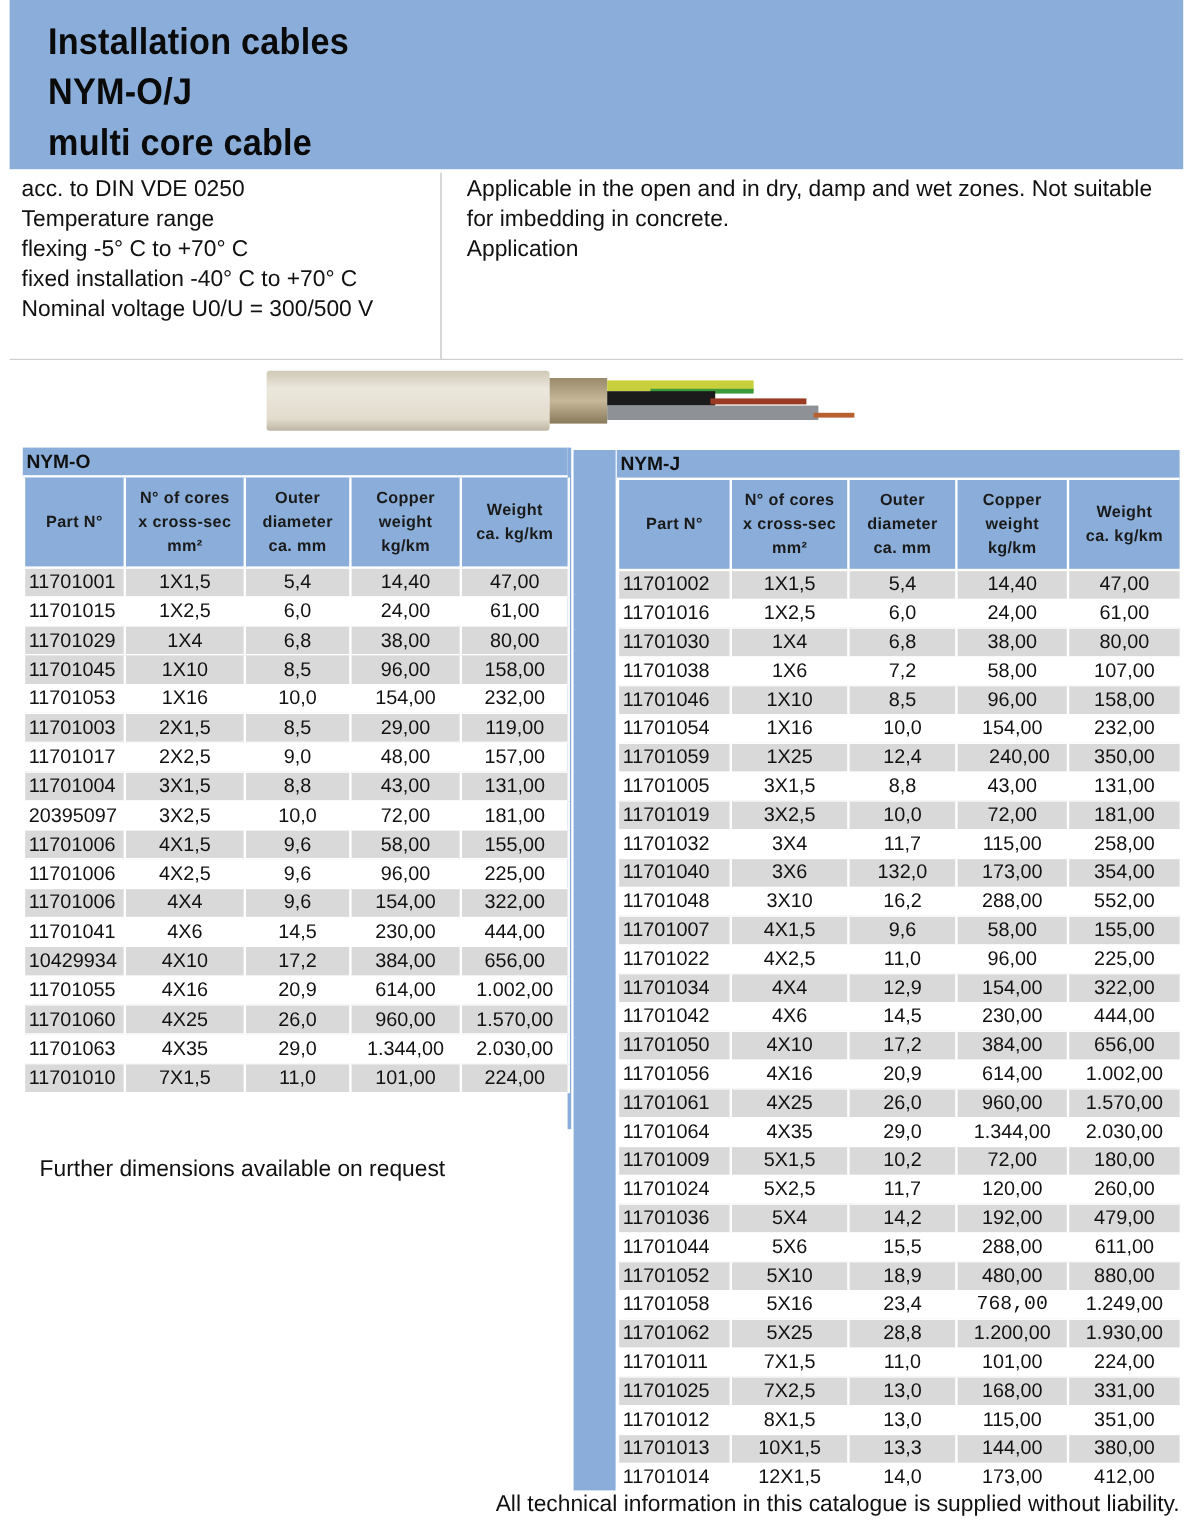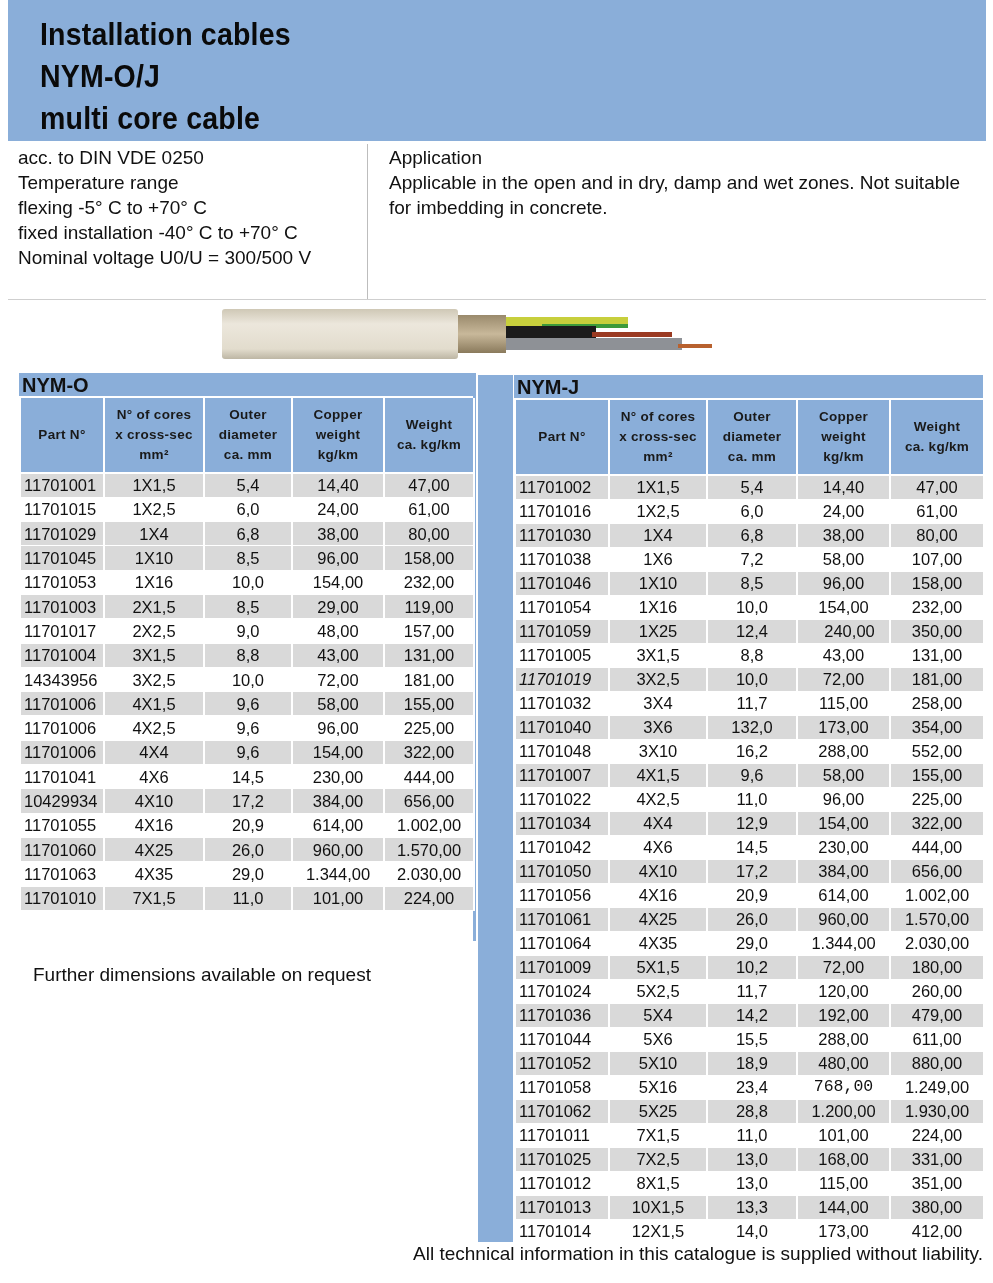--- a/index.html
+++ b/index.html
@@ -5,21 +5,21 @@
   * { box-sizing: border-box; margin: 0; padding: 0; }
   body { width: 993px; height: 1283px; background: #ffffff; position: relative; font-family: "Liberation Sans", sans-serif; color: #111; overflow: hidden; }
   .title-block { position: absolute; left: 8px; top: 0; width: 978px; height: 141px; background: #8aaed9; padding: 14px 0 0 32px; }
   .title-line { font-family: "Liberation Sans", sans-serif; font-weight: bold; font-size: 31px; line-height: 42px; color: #0a0a0a; transform: scaleX(0.92); transform-origin: left; letter-spacing: 0.2px; }
   .info-row { position: absolute; left: 8px; top: 141px; width: 978px; height: 159px; border-bottom: 1px solid #cfcfcf; }
   .tech { position: absolute; left: 10px; top: 4px; width: 350px; font-size: 19px; line-height: 25px; }
   .vdiv { position: absolute; left: 359px; top: 3px; width: 1px; height: 155px; background: #bdbdbd; }
   .app { position: absolute; left: 381px; top: 4px; width: 580px; font-size: 19px; line-height: 25px; }
   .cable { position: absolute; left: 222px; top: 307px; width: 510px; height: 54px; }
   .table-wrap { position: absolute; }
-  .tbl-title { background: #8aaed9; font-weight: bold; font-size: 20px; height: 25px; line-height: 25px; padding-left: 3px; border-bottom: 2px solid #fff; }
+  .tbl-title { background: #8aaed9; font-weight: bold; font-size: 16px; height: 25px; line-height: 25px; padding-left: 3px; border-bottom: 2px solid #fff; }
   table { border-collapse: collapse; table-layout: fixed; }
   th { background: #8aaed9; font-size: 13.5px; font-weight: bold; line-height: 20px; color: #1a1a1a; border: 2px solid #fff; border-top: none; letter-spacing: 0.3px; }
   td { font-size: 16.5px; text-align: center; height: 24.2px; line-height: 22px; border-left: 2px solid #fff; border-right: 2px solid #fff; border-top: 1px solid #fff; border-bottom: 1px solid #fff; white-space: nowrap; color: #111; }
   tr.alt td { background: #d9d9d9; }
   td.part { text-align: left; padding-left: 3px; }
   .left-tbl { left: 19px; top: 373px; width: 454px; }
   .right-tbl { left: 514px; top: 375px; width: 469px; }
   .blue-bar { position: absolute; left: 478px; top: 375px; width: 35px; height: 867px; background: #8aaed9; }
   .left-bar { position: absolute; left: 473px; top: 373px; width: 3px; height: 568px; background: #8aaed9; }
   .note { position: absolute; left: 33px; top: 964px; font-size: 19px; }
@@ -37,22 +37,22 @@
 <div class="info-row">
   <div class="tech">
     <div>acc. to DIN VDE 0250</div>
     <div>Temperature range</div>
     <div>flexing -5° C to +70° C</div>
     <div>fixed installation -40° C to +70° C</div>
     <div>Nominal voltage U0/U = 300/500 V</div>
   </div>
   <div class="vdiv"></div>
   <div class="app">
+    <div>Applicable in the open and in dry, damp and wet zones. Not suitable for imbedding in concrete.</div>
     <div>Application</div>
-    <div>Applicable in the open and in dry, damp and wet zones. Not suitable for imbedding in concrete.</div>
   </div>
 </div>
 
 <svg class="cable" viewBox="0 0 510 54">
   <defs>
     <linearGradient id="sheath" x1="0" y1="0" x2="0" y2="1">
       <stop offset="0" stop-color="#cfc8b6"></stop>
       <stop offset="0.3" stop-color="#ece7dc"></stop>
       <stop offset="0.8" stop-color="#e2dccd"></stop>
       <stop offset="1" stop-color="#bdb6a4"></stop>
@@ -146,21 +146,21 @@
           <td style="height: 24.3px;">157,00</td>
         </tr>
         <tr class="alt">
           <td class="part" style="height: 24.3px;">11701004</td>
           <td style="height: 24.3px;">3X1,5</td>
           <td style="height: 24.3px;">8,8</td>
           <td style="height: 24.3px;">43,00</td>
           <td style="height: 24.3px;">131,00</td>
         </tr>
         <tr>
-          <td class="part" style="height: 24.3px;">14343956</td>
+          <td class="part" style="height: 24.3px;">20395097</td>
           <td style="height: 24.3px;">3X2,5</td>
           <td style="height: 24.3px;">10,0</td>
           <td style="height: 24.3px;">72,00</td>
           <td style="height: 24.3px;">181,00</td>
         </tr>
         <tr class="alt">
           <td class="part" style="height: 24.3px;">11701006</td>
           <td style="height: 24.3px;">4X1,5</td>
           <td style="height: 24.3px;">9,6</td>
           <td style="height: 24.3px;">58,00</td>
@@ -296,21 +296,21 @@
           <td style="height: 24px;">350,00</td>
         </tr>
         <tr>
           <td class="part" style="height: 24px;">11701005</td>
           <td style="height: 24px;">3X1,5</td>
           <td style="height: 24px;">8,8</td>
           <td style="height: 24px;">43,00</td>
           <td style="height: 24px;">131,00</td>
         </tr>
         <tr class="alt">
-          <td class="part" style="height: 24px; font-style: italic;">11701019</td>
+          <td class="part" style="height: 24px;">11701019</td>
           <td style="height: 24px;">3X2,5</td>
           <td style="height: 24px;">10,0</td>
           <td style="height: 24px;">72,00</td>
           <td style="height: 24px;">181,00</td>
         </tr>
         <tr>
           <td class="part" style="height: 24px;">11701032</td>
           <td style="height: 24px;">3X4</td>
           <td style="height: 24px;">11,7</td>
           <td style="height: 24px;">115,00</td>

